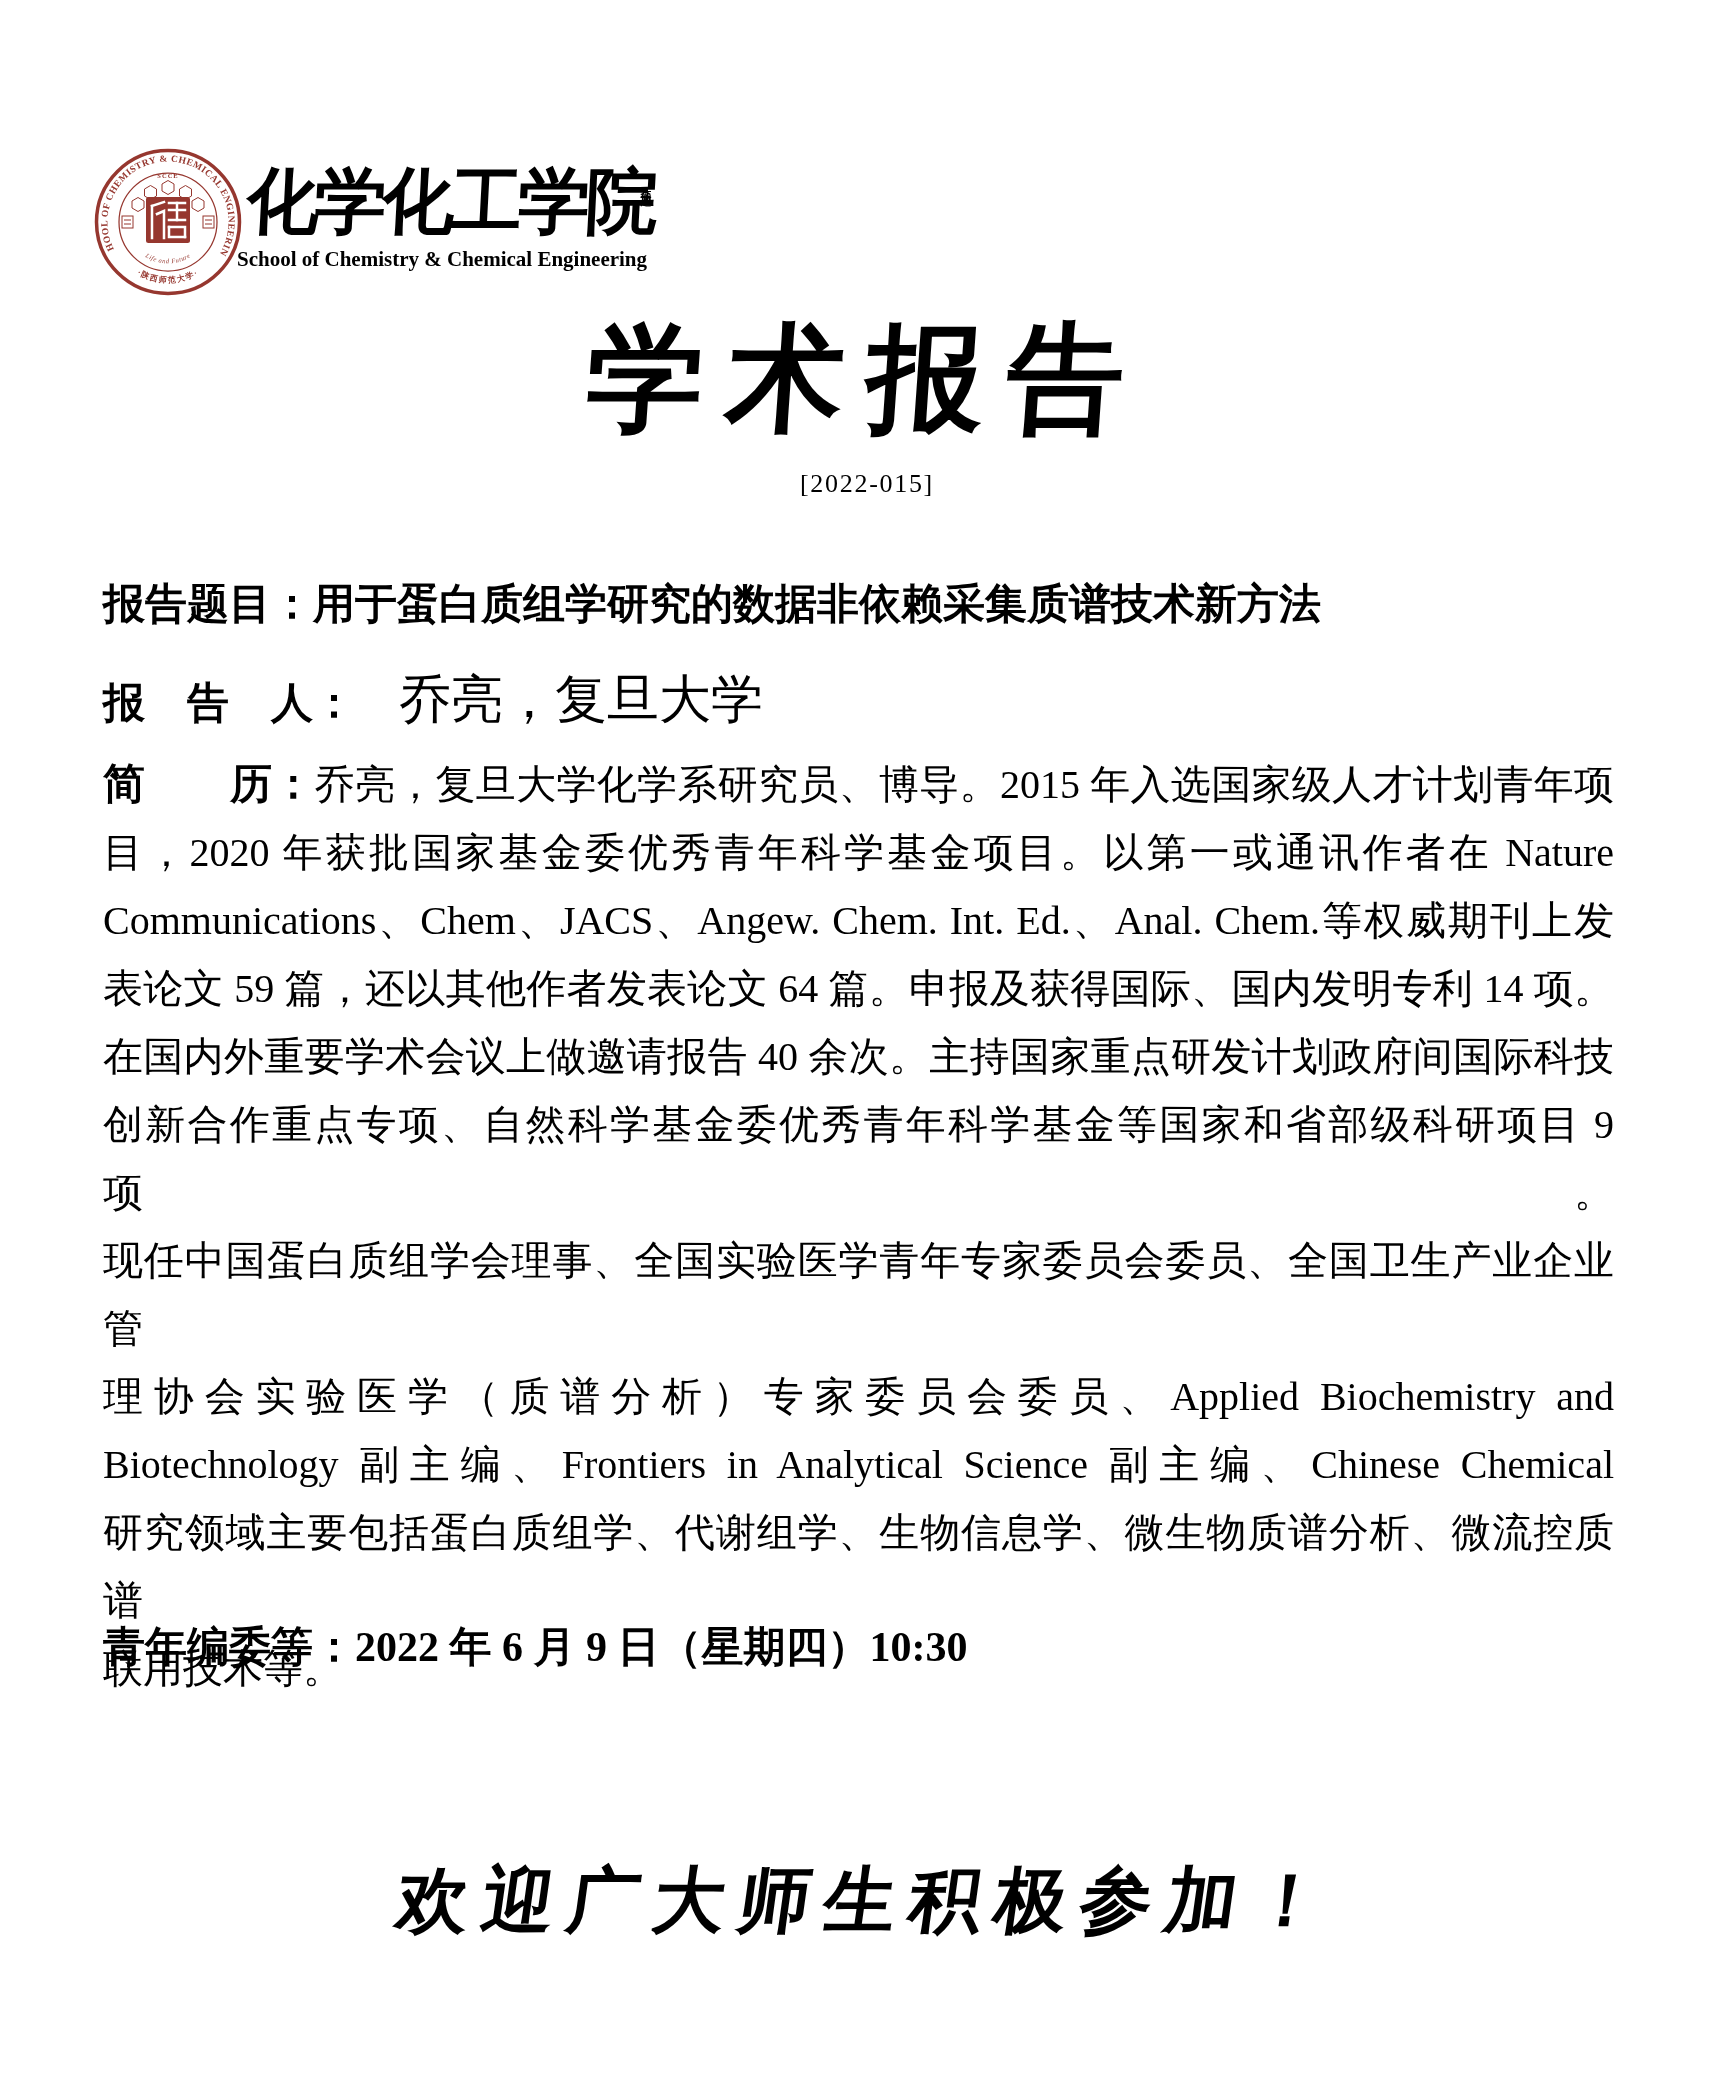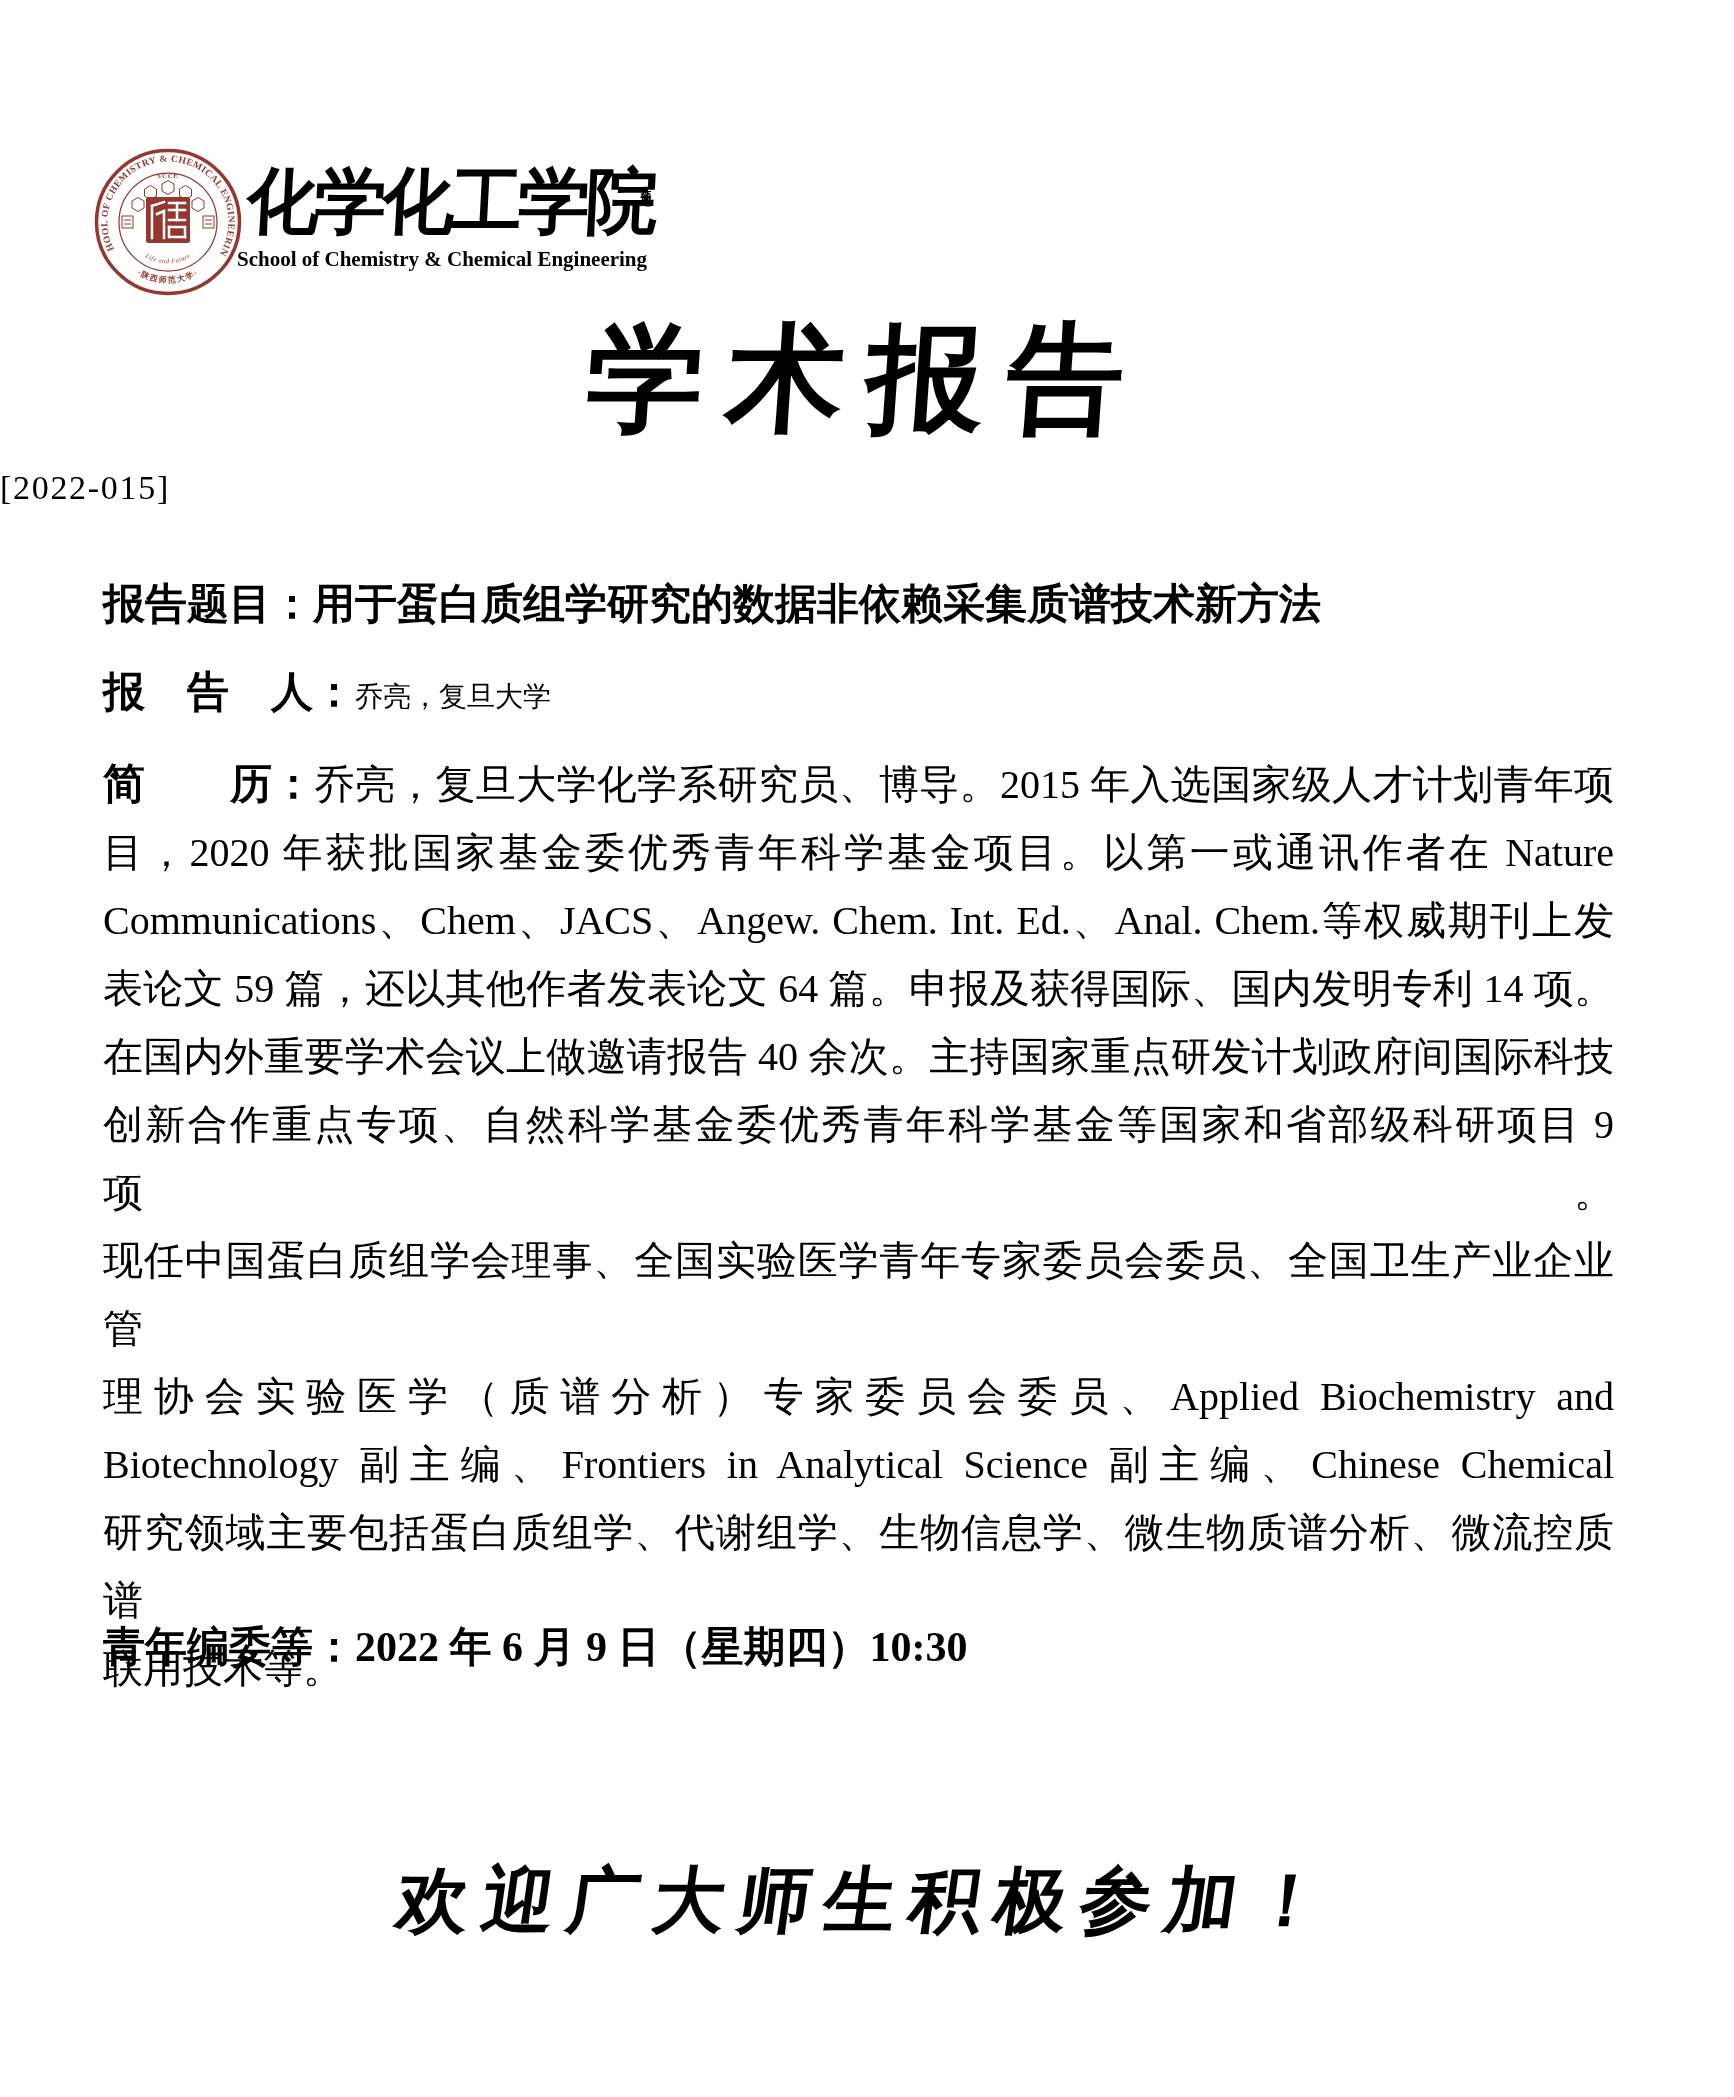--- a/index.html
+++ b/index.html
@@ -31,28 +31,28 @@
   }
   
   .main-title{
     position:absolute;left:0;right:0;top:301px;
     text-align:center;
     font-size:117px;font-weight:bold;letter-spacing:23px;
     transform:skewX(-4deg);
   }
   .issue-number{
     position:absolute;left:0;right:0;top:469px;
-    text-align:left;font-size:34px;letter-spacing:1.7px;
+    text-align:center;font-size:26px;letter-spacing:1.7px;
   }
   
   .content-line{position:absolute;left:103px;right:102px;line-height:1.45;}
   .lbl{font-weight:bold;text-align:center;}
   .topic-line{top:574px;font-size:42px;font-weight:bold;}
   .speaker-line{top:662px;font-size:42px;}
-  .speaker-value{font-weight:normal;font-size:28px;}
+  .speaker-value{font-weight:normal;font-size:52px;margin-left:44px;}
   .bio-block{position:absolute;left:103px;right:120px;top:750px;font-size:40px;}
   .bio-line{
     line-height:68px;
     text-align:justify;text-align-last:justify;
   }
   .bio-line.last{text-align-last:left;}
   .bio-block .lbl{font-size:42px;}
   .time-line{top:1617px;font-size:42px;font-weight:bold;}
   .format-line{top:1706px;font-size:42px;font-weight:bold;}
   

